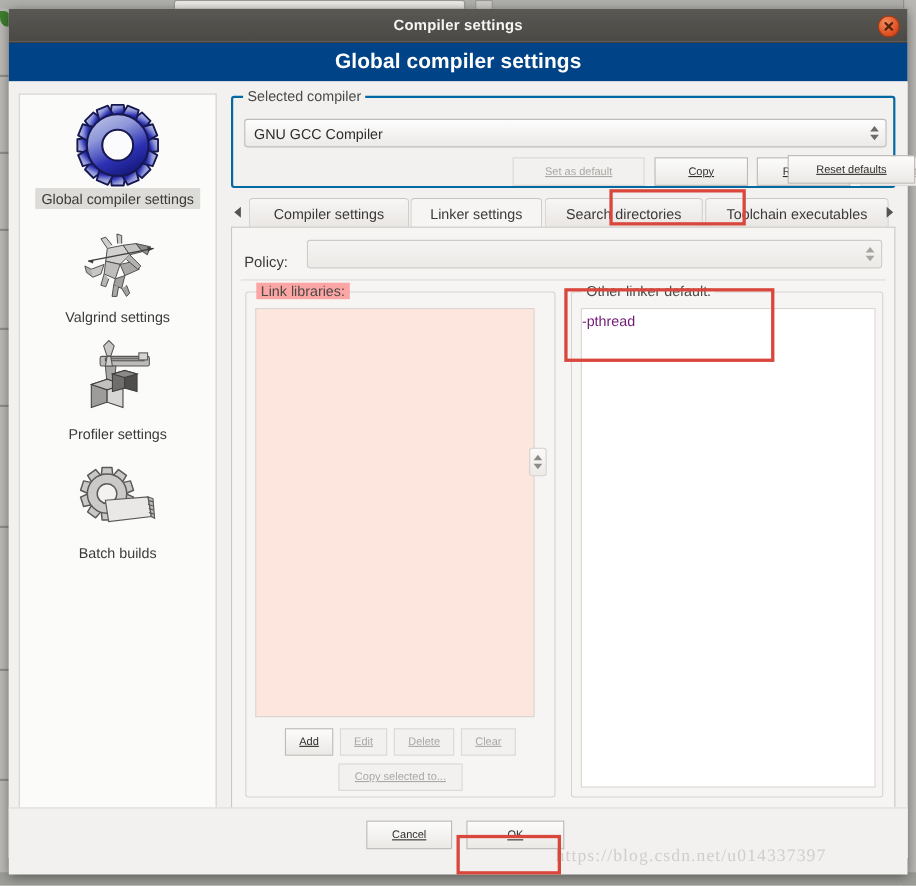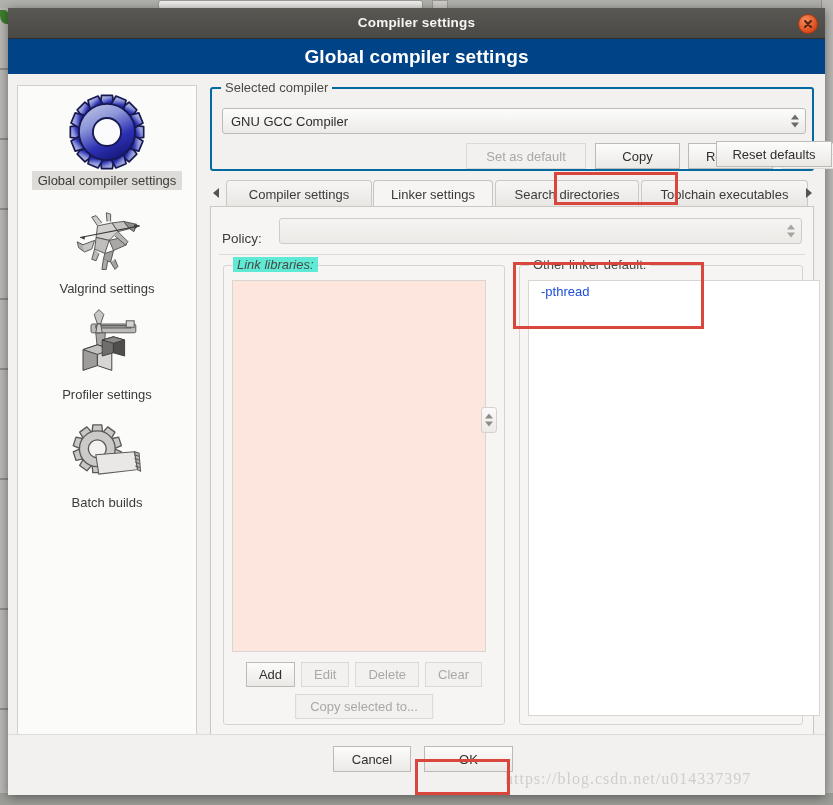--- a/index.html
+++ b/index.html
@@ -97,23 +97,23 @@
     position:absolute;right:6px;top:50%;transform:translateY(-50%);
     display:flex;flex-direction:column;gap:3px;align-items:center;
   }
   .spin i{display:block;width:0;height:0;border-left:4px solid transparent;border-right:4px solid transparent;}
   .spin i.up{border-bottom:5px solid #6d6b67;}
   .spin i.dn{border-top:5px solid #6d6b67;}
 
   .btn{
     background:linear-gradient(#fcfcfb,#ebe9e6);
     border:1px solid #bdbab6;border-radius:0;
-    font-family:"Liberation Sans",sans-serif;font-size:13px;color:#2f2f2c;
+    font-family:"Liberation Sans",sans-serif;font-size:10px;color:#2f2f2c;
     cursor:pointer;box-sizing:border-box;
-    display:flex;align-items:center;justify-content:center;
+    display:flex;align-items:center;justify-content:center;text-decoration:underline;
   }
   .btn.disabled{color:#aaa8a4;background:#f2f1ef;border-color:#dbd8d5;cursor:default;}
 
   #btn-setdefault{position:absolute;left:254px;top:54px;width:120px;height:26px;}
   #btn-copy{position:absolute;left:383px;top:54px;width:85px;height:26px;}
   #btn-rename{position:absolute;left:476px;top:54px;width:85px;height:26px;}
   #btn-delete{position:absolute;left:570px;top:54px;width:85px;height:26px;}
 
   
   #tabstrip{position:absolute;left:6px;top:94px;width:604px;height:30px;}
@@ -146,21 +146,21 @@
     border:1px solid #cfccc8;border-radius:3px;box-sizing:border-box;cursor:pointer;
   }
   #policy-combo .spin i.up{border-bottom-color:#a6a4a0;}
   #policy-combo .spin i.dn{border-top-color:#a6a4a0;}
 
   #hsep{position:absolute;left:8px;top:47px;width:586px;height:1px;background:#ddd9d6;}
 
   
   #grp-link{left:12px;top:58px;width:282px;height:460px;position:absolute;
     border:1px solid #d6d3d0;border-radius:3px;box-sizing:border-box;}
-  #grp-link .group-legend{background:#5eead4;font-style:italic;}
+  #grp-link .group-legend{background:#fca5a5;}
   #list-link{
     position:absolute;left:8px;top:14px;width:254px;height:372px;
     background:#fce6de;border:1px solid #d9d5d1;box-sizing:border-box;
   }
   .libbtn-row{position:absolute;left:0;top:396px;width:100%;display:flex;justify-content:center;gap:6px;}
   .libbtn{height:25px;padding:0 12px;}
   #btn-copysel{position:absolute;left:50%;transform:translateX(-50%);top:428px;height:25px;padding:0 14px;}
 
   
   #mid-spin{
@@ -169,23 +169,23 @@
   }
   #mid-spin .spin{right:50%;transform:translate(50%,-50%);}
   #mid-spin .spin i.up{border-bottom-color:#8e8c88;}
   #mid-spin .spin i.dn{border-top-color:#8e8c88;}
 
   
   #grp-other{left:308px;top:58px;width:284px;height:460px;position:absolute;
     border:1px solid #d6d3d0;border-radius:3px;box-sizing:border-box;}
   #grp-other .group-legend{background:#f6f5f4;}
   #txt-other{
-    position:absolute;left:8px;top:14px;width:292px;height:436px;
+    position:absolute;left:8px;top:14px;width:268px;height:436px;
     background:#ffffff;border:1px solid #d9d5d1;box-sizing:border-box;
-    padding:3px 12px;font-size:13px;color:#1d4ed8;
+    padding:3px 0;font-size:13px;color:#701a75;
     font-family:"Liberation Sans",sans-serif;white-space:pre;overflow:hidden;
     cursor:text;
   }
 
   
   #footer{position:absolute;left:0;bottom:0;width:817px;height:46px;background:#f2f1f0;border-top:1px solid #dedbd8;box-sizing:border-box;}
   #btn-cancel{position:absolute;left:325px;top:11px;width:78px;height:26px;}
   #btn-ok{position:absolute;left:416px;top:11px;width:89px;height:26px;}
 
   

